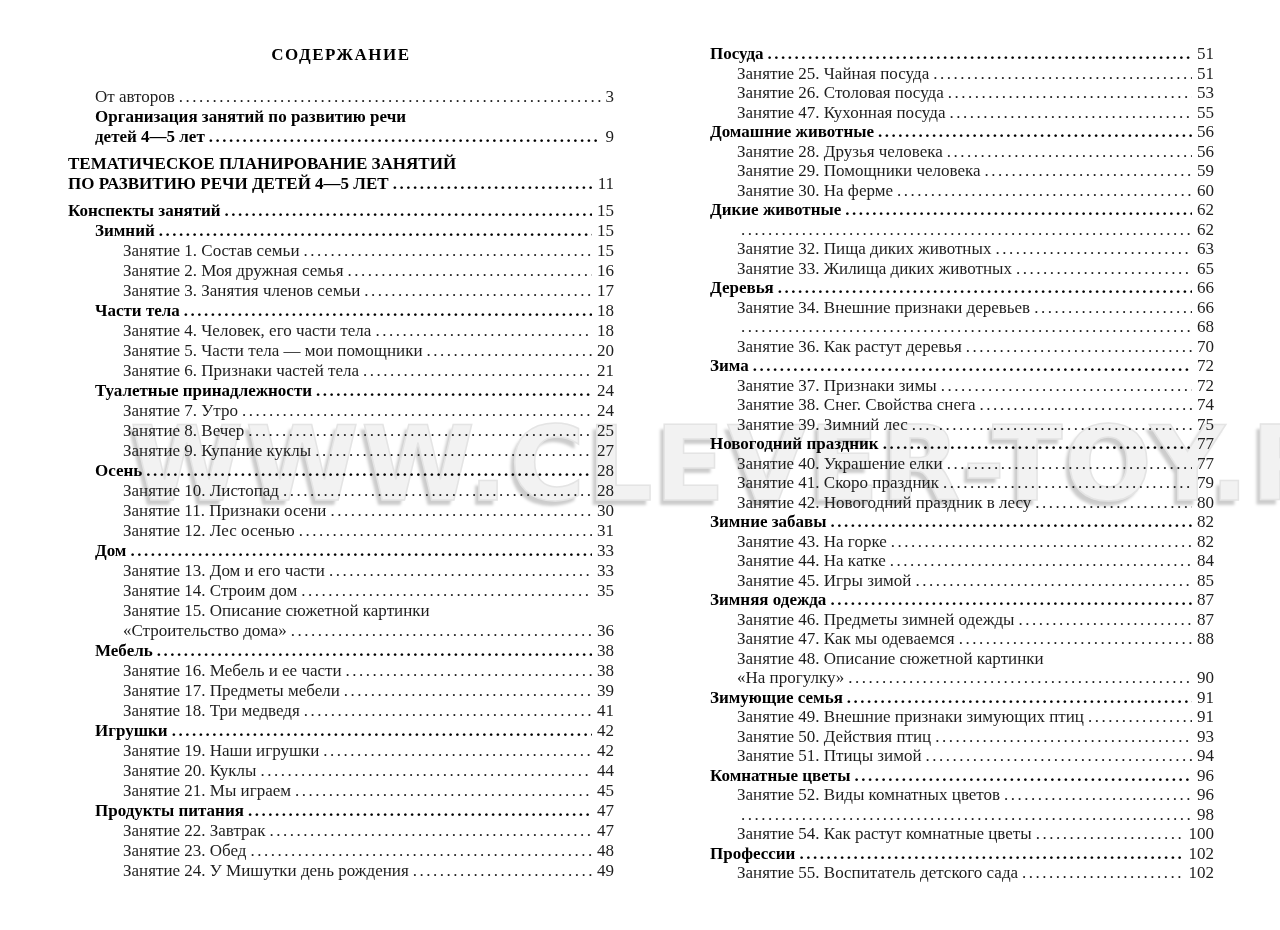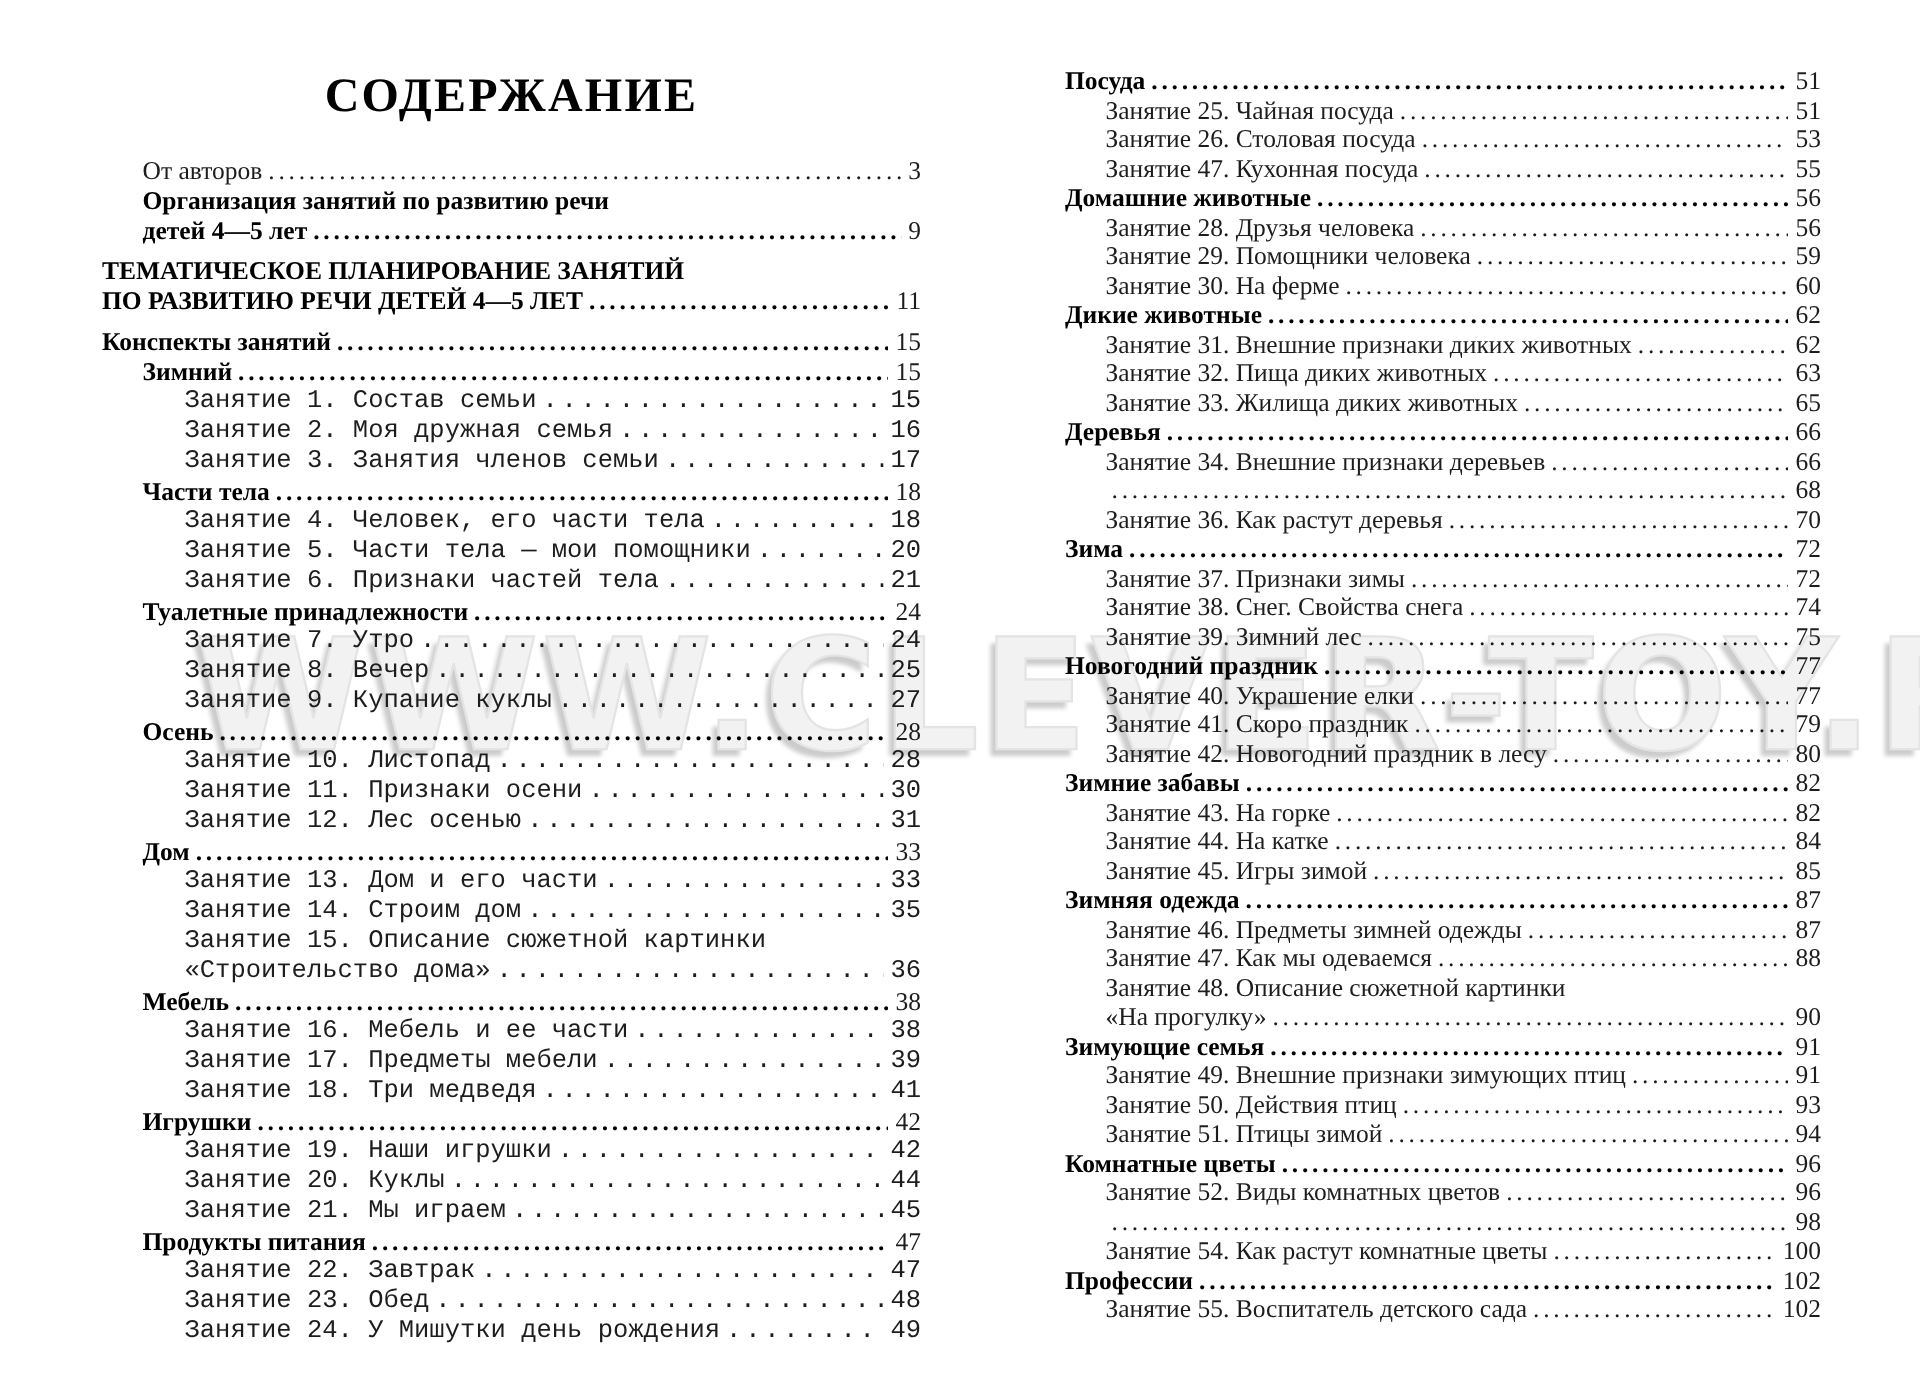--- a/index.html
+++ b/index.html
@@ -23,33 +23,33 @@
     -webkit-text-stroke: 1.5px #e4e4e4;
     text-shadow: -4px 5px 3px #cccccc;
     white-space: nowrap;
     user-select: none;
   }
   .col { position: absolute; z-index: 1; }
   .col-left  { left: 68px;  top: 45px; width: 546px; }
   .col-right { left: 710px; top: 44px; width: 504px; }
   .title {
     margin: 0 0 22px 0;
-    font-size: 32px;
+    font-size: 17px;
     font-weight: bold;
     letter-spacing: 1.5px;
     text-align: center;
     color: #000;
   }
   .toc-entry { font-size: 17px; line-height: 20px; }
   .col-right .toc-entry { line-height: 19.5px; }
   .toc-entry.bold { font-weight: bold; color: #000; }
   .toc-entry.gap { margin-top: 7px; }
   .indent-0 { padding-left: 0; }
   .indent-1 { padding-left: 27px; }
-  .indent-2 { padding-left: 55px; font-family: Liberation Mono, monospace; }
+  .indent-2 { padding-left: 55px; }
   .toc-line { display: flex; align-items: baseline; }
   .toc-line .label { white-space: nowrap; }
   .toc-line .dots {
     flex: 1 1 auto;
     overflow: hidden;
     white-space: nowrap;
     letter-spacing: 2.5px;
     padding-left: 4px;
     min-width: 8px;
   }
@@ -392,21 +392,20 @@
       </div>
       <div class="toc-entry indent-0 bold">
         <div class="toc-line">
           <span class="label">Дикие животные</span>
           <span class="dots">........................................................................................................................................................................................................</span>
           <span class="page">62</span>
         </div>
       </div>
       <div class="toc-entry indent-1">
         <div class="toc-line">
-          <span class="label">Занятие 31. Внешние признаки диких животных</span>
           <span class="dots">........................................................................................................................................................................................................</span>
           <span class="page">62</span>
         </div>
       </div>
       <div class="toc-entry indent-1">
         <div class="toc-line">
           <span class="label">Занятие 32. Пища диких животных</span>
           <span class="dots">........................................................................................................................................................................................................</span>
           <span class="page">63</span>
         </div>

